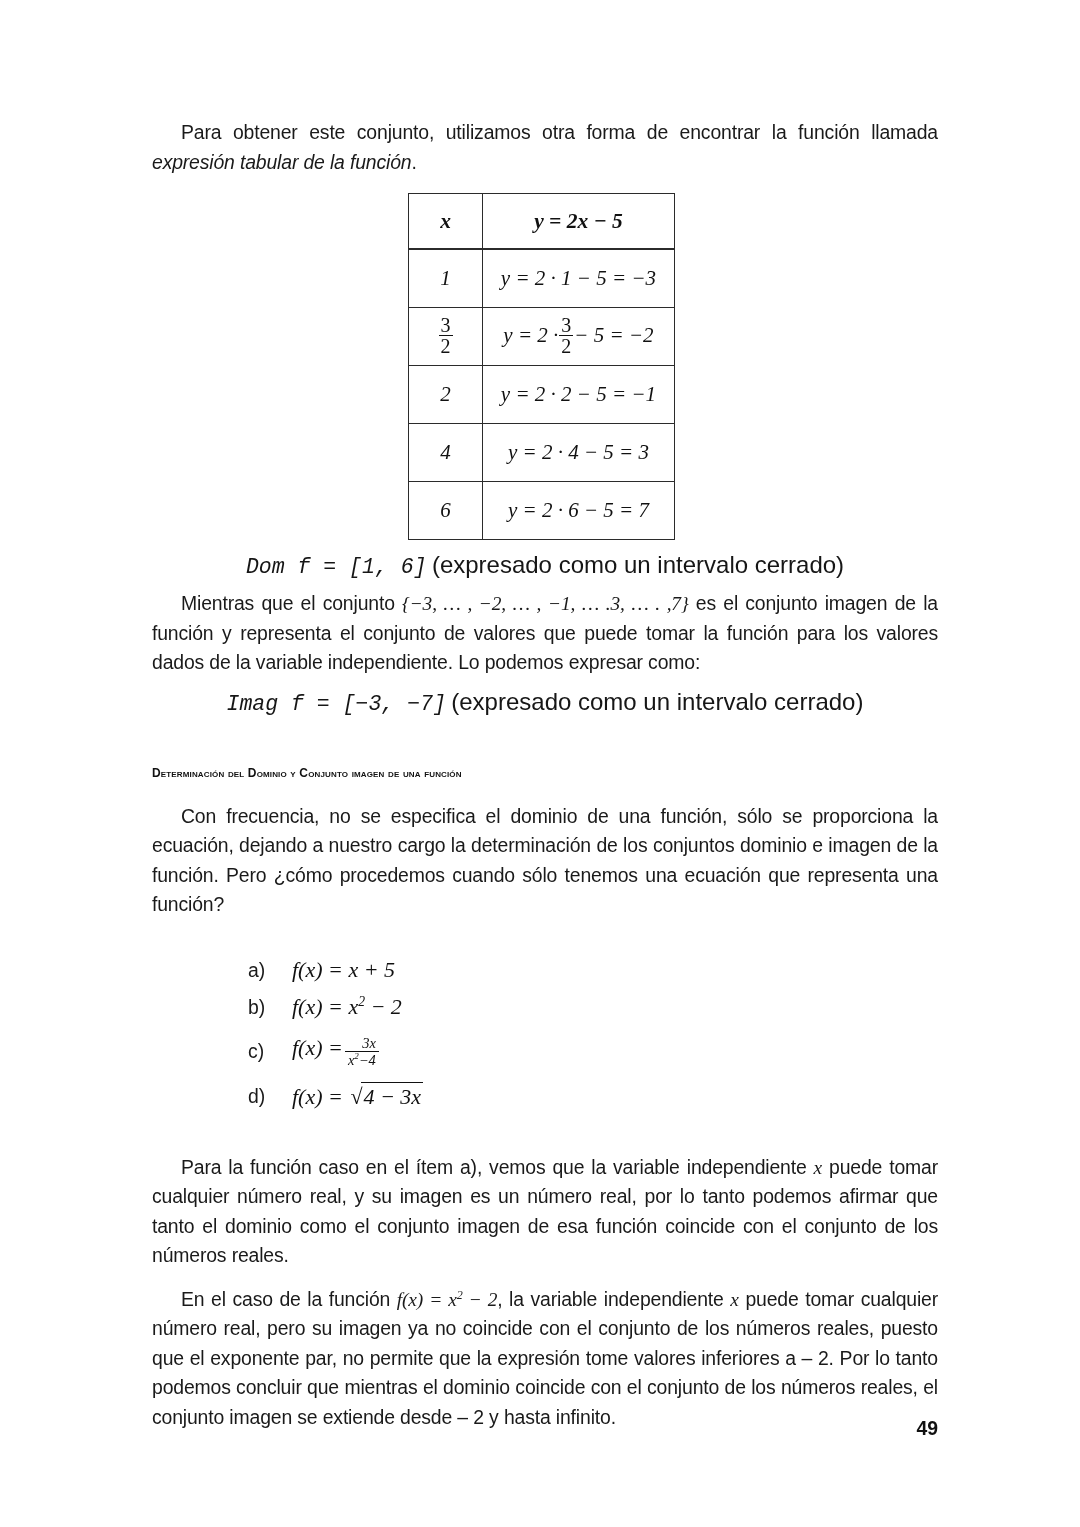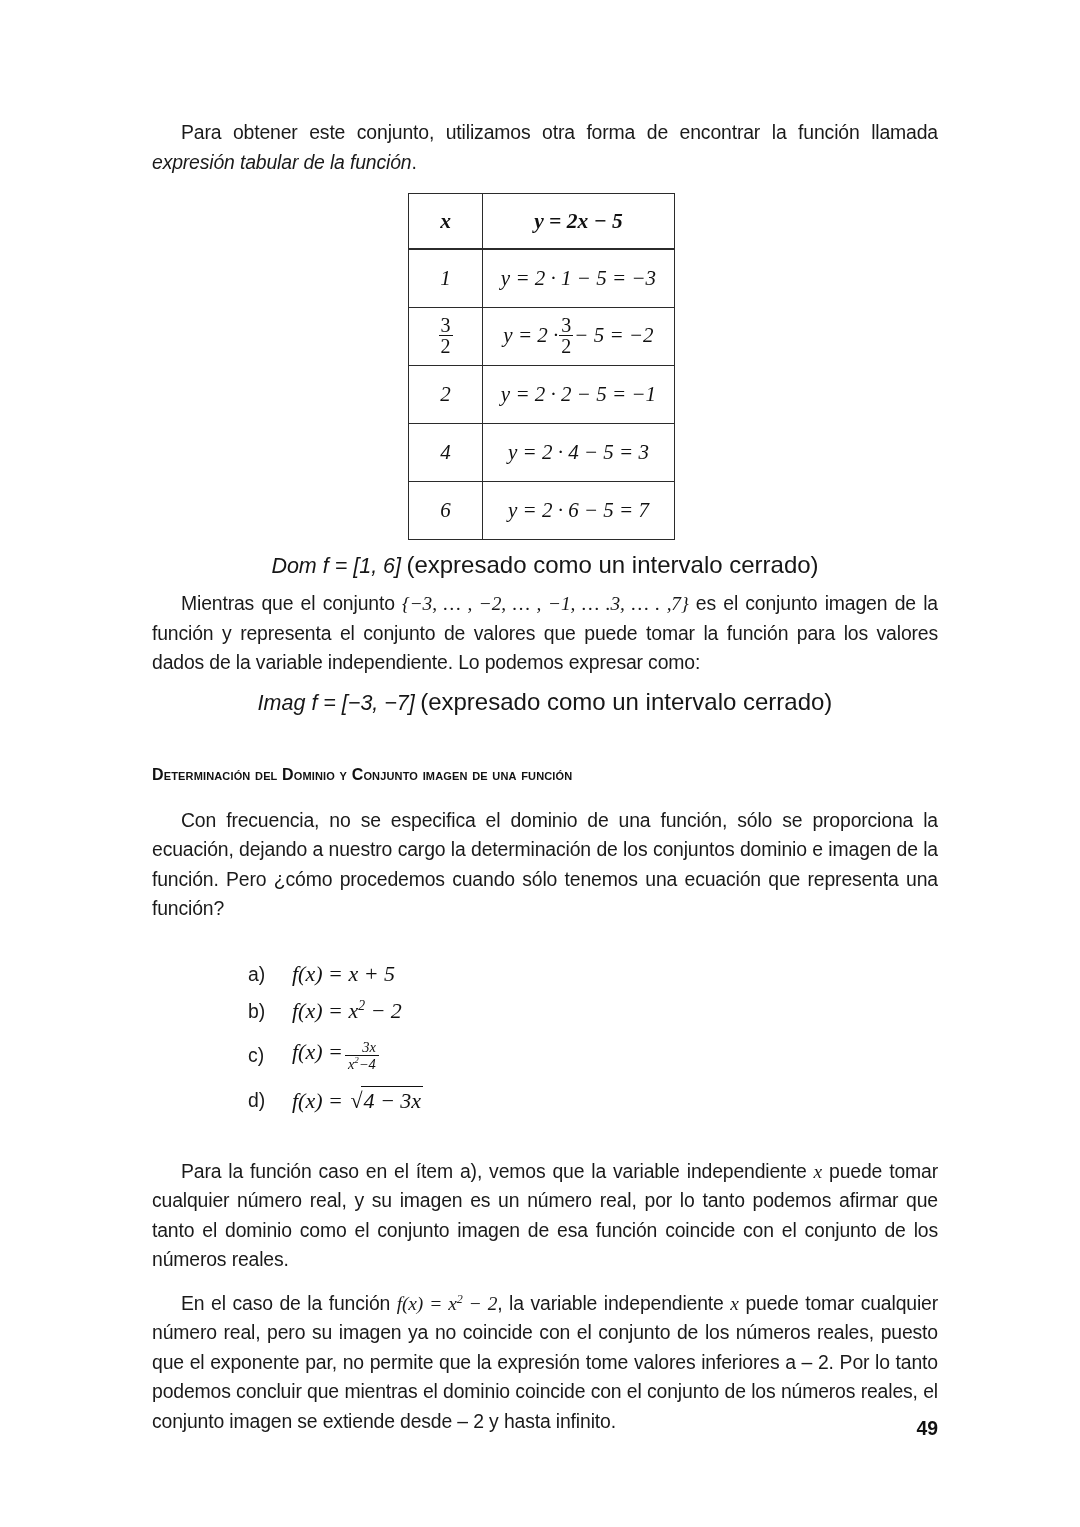--- a/index.html
+++ b/index.html
@@ -41,21 +41,21 @@
   .para.indent { text-indent: 29px; }
   .gap-s  { height: 10px; }
   .gap-m  { height: 22px; }
   .gap-l  { height: 38px; }
   .gap-xl { height: 50px; }
 
   .it { font-style: italic; margin-top: 16px; }
 
   
   .math {
-    font-family: Liberation Sans, sans-serif;
+    font-family: Liberation Mono, monospace;
     font-style: italic;
     font-size: 21.5px;
   }
   .mathvar { font-family: "Liberation Serif", serif; font-style: italic; }
 
   
   .tbl-wrap {
     position: absolute;
     left: 408px;
     top: 193px;
@@ -114,21 +114,21 @@
   .eq-center .sans {
     font-family: Liberation Sans, sans-serif;
     font-style: normal;
     font-size: 24px;
   }
 
   
   .heading {
     font-family: "Liberation Sans", sans-serif;
     font-weight: bold;
-    font-size: 16px;
+    font-size: 12px;
     font-variant: small-caps;
     letter-spacing: 0.15px;
     color: #111111;
   }
 
   
   .list { margin: 0; padding: 0; }
   .li {
     display: flex;
     align-items: center;

